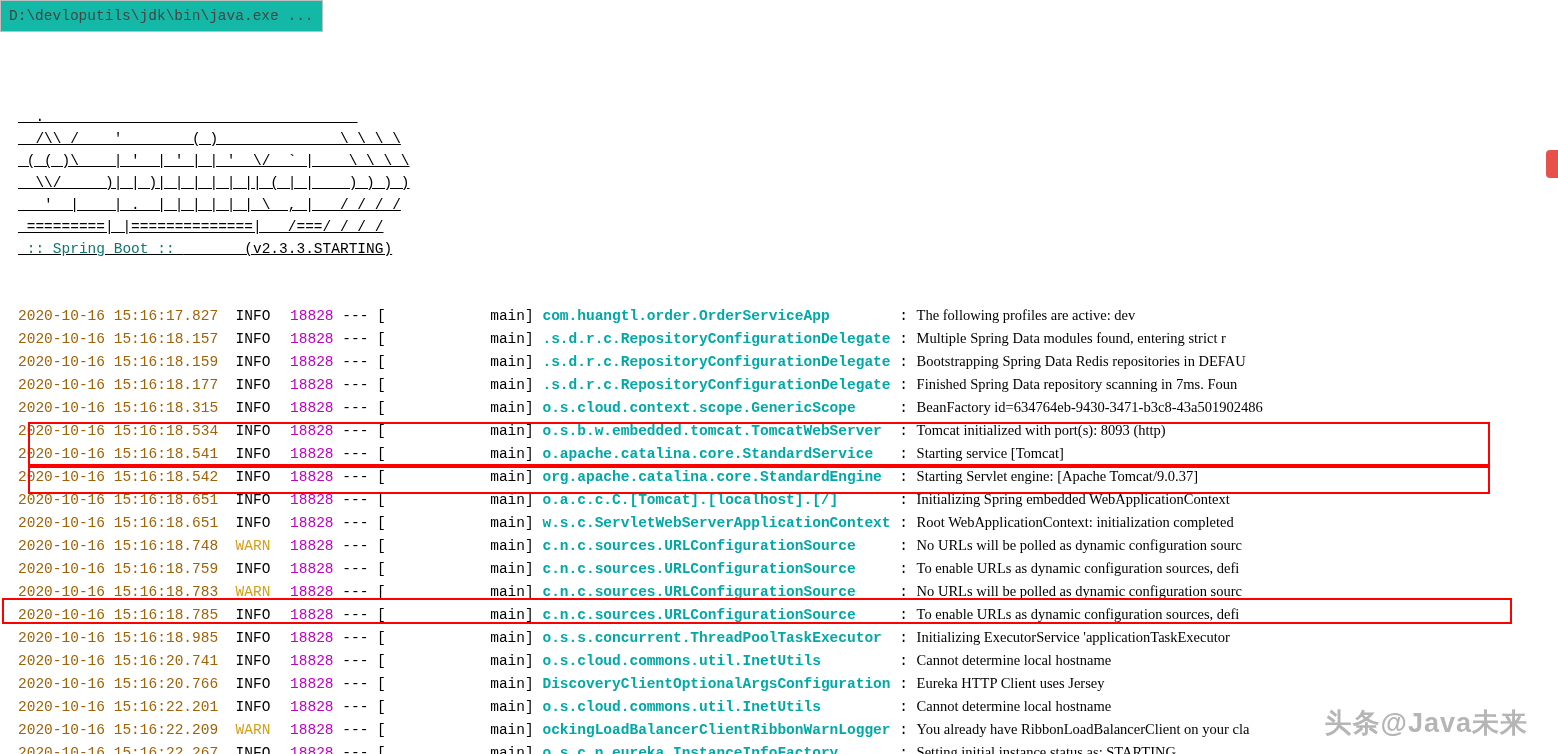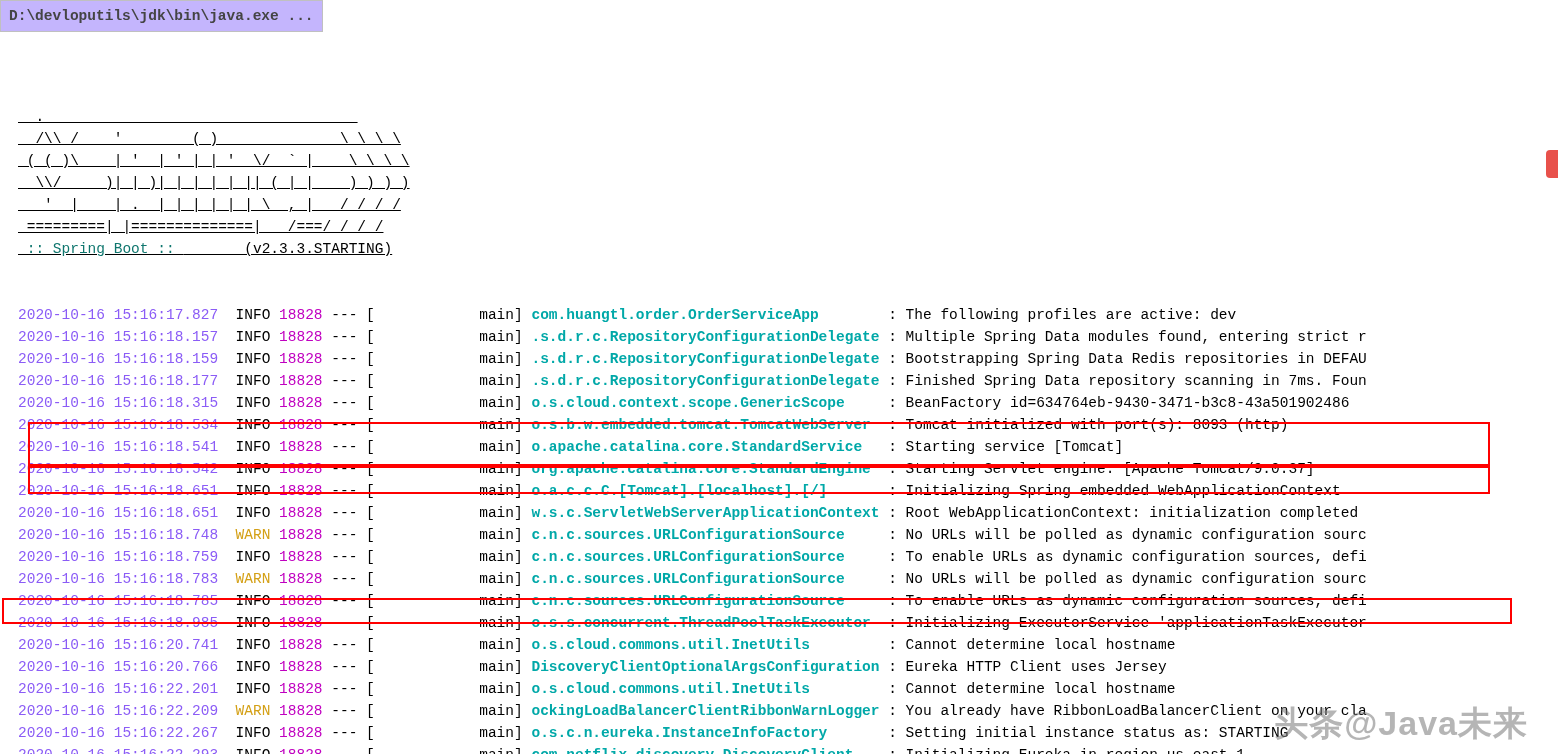--- a/index.html
+++ b/index.html
@@ -8,60 +8,60 @@
     font-size: 14.5px;
     line-height: 22px;
     background: #ffffff;
     color: #000000;
     overflow: hidden;
     width: 1558px;
     height: 754px;
     position: relative;
   }
   .title-bar {
-    background: #c4b5fd;
+    background: #14b8a6;
     border: 1px solid #c0c0c0;
     padding: 4px 8px;
     color: #444;
-    font-weight: bold;
+    font-weight: normal;
     display: inline-block;
   }
   .log-area {
     padding: 8px 18px 0 18px;
     white-space: pre;
     position: relative;
   }
   .banner {
     white-space: pre;
     color: #000;
     text-decoration: underline;
   }
   .spring-tag { color: #0f766e; }
   .log-line { white-space: pre; }
-  .ts { color: #8b5cf6; }
+  .ts { color: #a16207; }
   .lvl-info { color: #000000; }
   .lvl-warn { color: #d4a016; font-family: Liberation Mono, monospace; }
-  .pid  { color: #c000c0; }
+  .pid  { color: #c000c0; margin-left: 11px; }
   .sep  { color: #000; }
   .thr  { color: #000; }
   .cls  { color: #00a8a8; font-weight: bold; }
-  .msg  { color: #000; }
+  .msg  { color: #000; font-family: Liberation Serif, serif; }
 
   .highlight-box {
     position: absolute;
     border: 2px solid #ff0000;
     pointer-events: none;
     z-index: 5;
   }
 
   .watermark {
     position: absolute;
     right: 30px;
     bottom: 20px;
-    font-size: 34px;
+    font-size: 27px;
     font-family: "Microsoft YaHei", sans-serif;
     color: rgba(120,120,120,0.55);
     font-weight: bold;
     letter-spacing: 1px;
     pointer-events: none;
   }
 
   .side-tab {
     position: absolute;
     right: 0;

